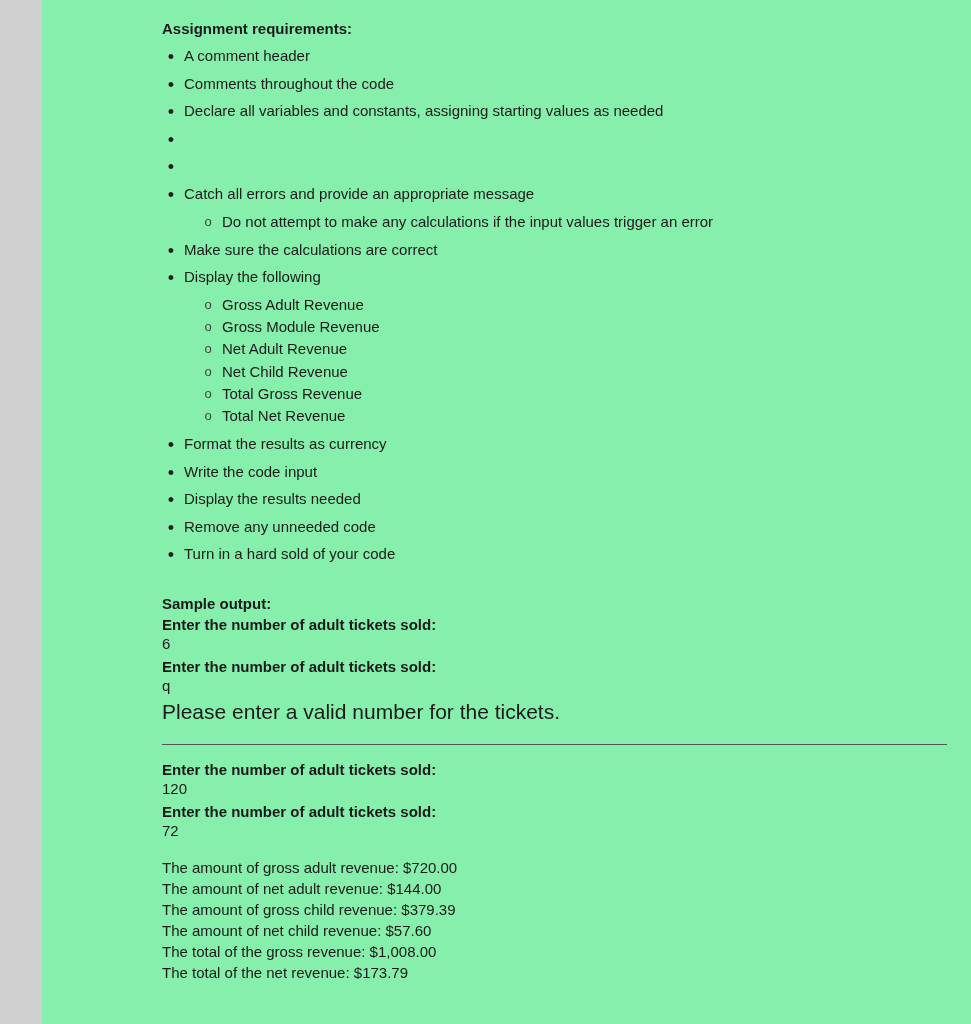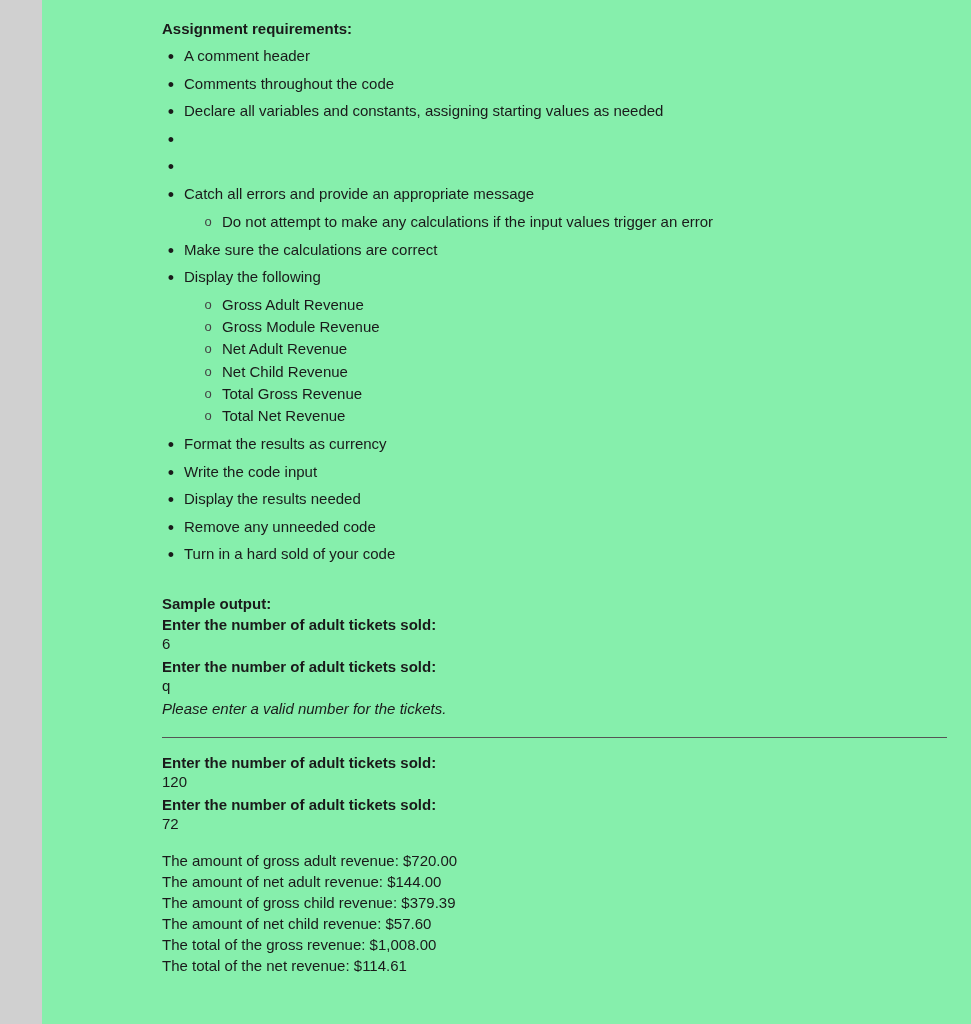--- a/index.html
+++ b/index.html
@@ -111,22 +111,21 @@
       font-size: 15px;
       margin-bottom: 2px;
     }
 
     .output-value {
       font-size: 15px;
       margin-bottom: 6px;
     }
 
     .output-value-italic {
-      font-style: italic;
-      font-size: 15px;
+      font-size: 21px;
       margin-bottom: 6px;
     }
 
     .divider {
       border: none;
       border-top: 1px solid #555;
       margin: 10px 0 16px 0;
       width: 100%;
     }
 
@@ -273,18 +272,18 @@
         <p class="output-label">Enter the number of adult tickets sold:</p>
         <p class="output-value">72</p>
       </div>
 
       <div class="revenue-lines">
         <p class="revenue-line">The amount of gross adult revenue:  $720.00</p>
         <p class="revenue-line">The amount of net adult revenue:  $144.00</p>
         <p class="revenue-line">The amount of gross child revenue:  $379.39</p>
         <p class="revenue-line">The amount of net child revenue:  $57.60</p>
         <p class="revenue-line">The total of the gross revenue:  $1,008.00</p>
-        <p class="revenue-line">The total of the net revenue:  $114.61</p>
+        <p class="revenue-line">The total of the net revenue:  $173.79</p>
       </div>
     </div>
 
   </div>
 </div>
 
 </body></html>

